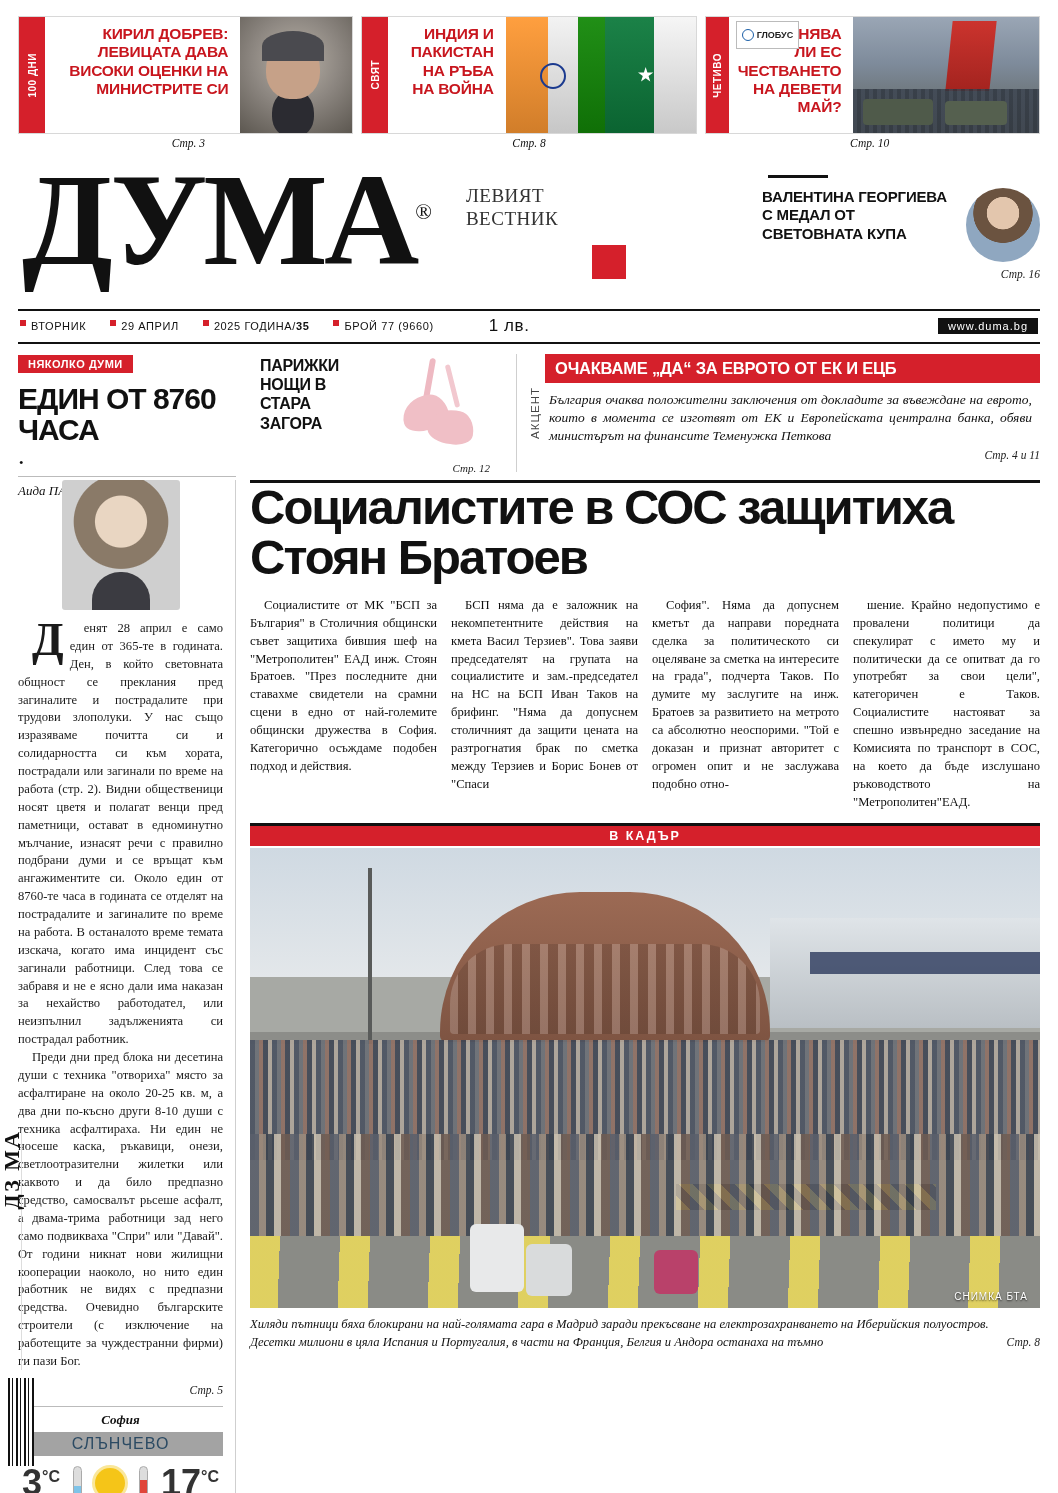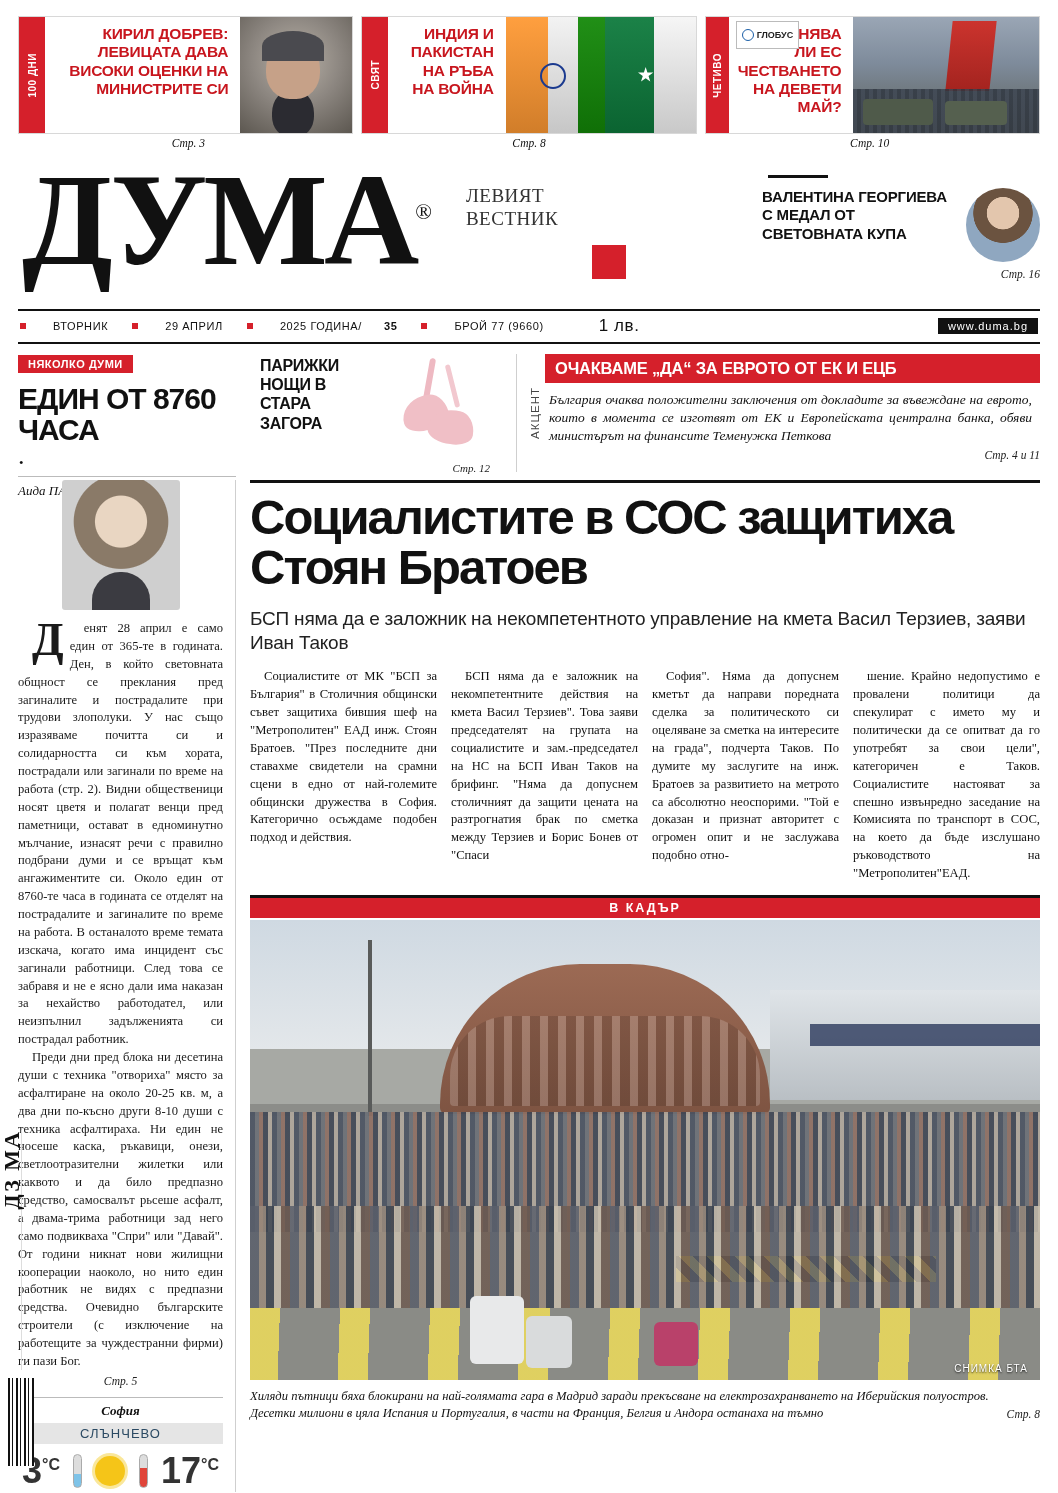--- a/index.html
+++ b/index.html
@@ -272,21 +272,21 @@
     font-size: 11px;
     letter-spacing: .6px;
     color: #111;
   }
   .dateline .sq {
     display: inline-block;
     width: 6px; height: 6px;
     background: #d5202b;
     margin-right: 5px;
   }
-  .dateline .item { margin-right: 24px; display: flex; align-items: center; gap: 22px; }
+  .dateline .item { margin-right: 24px; display: flex; align-items: flex-start; }
   .dateline .price {
     font-family: Liberation Sans, sans-serif;
     font-size: 17px;
     margin-left: 31px;
   }
   .dateline .web {
     margin-left: auto;
     background: #111;
     color: #fff;
     font-size: 11px;
@@ -443,39 +443,39 @@
   }
   .leftbody p { margin: 0 0 0 0; text-indent: 14px; }
   .dropcap {
     float: left;
     font-size: 46px;
     line-height: 36px;
     font-weight: bold;
     padding: 2px 6px 0 0;
     font-family: "Liberation Serif", serif;
   }
-  .left-ref { text-align: center; font-style: italic; font-size: 11.5px; margin-top: 4px; }
+  .left-ref { text-align: right; font-style: italic; font-size: 11.5px; margin-top: 13px; }
 
   
   .weather {
     margin-top: 10px;
     border-top: 1px solid #bbb;
   }
   .weather-city {
     text-align: center;
     font-weight: bold;
     font-style: italic;
     font-size: 13px;
     padding: 5px 0 4px;
   }
   .weather-band {
-    background: #e5e5e5;
+    background: #a3a3a3;
     text-align: center;
     font-family: "Liberation Sans", sans-serif;
-    font-size: 13px;
+    font-size: 16px;
     color: #2b4a63;
     padding: 3px 0;
     letter-spacing: 1px;
   }
   .weather-row {
     display: flex;
     align-items: center;
     justify-content: space-between;
     padding: 6px 4px 0 4px;
   }
@@ -503,21 +503,20 @@
 
   .rightcol { flex: 1; }
   .lead-head {
     font-family: "Liberation Sans", sans-serif;
     font-weight: bold;
     font-size: 49px;
     line-height: 1.02;
     letter-spacing: -2px;
     color: #111;
     border-top: 3px solid #111;
-    padding-top: 10px;
   }
   .lead-sub {
     font-family: "Liberation Sans", sans-serif;
     font-size: 19px;
     line-height: 1.25;
     margin-top: 14px;
     color: #222;
     letter-spacing: -.2px;
   }
   .lead-cols {
@@ -798,21 +797,20 @@
           <div class="thermo"></div>
           <div class="sun"></div>
           <div class="thermo warm"></div>
           <div class="temp"><span>17</span><sup>°C</sup></div>
         </div>
       </div>
     </div>
 
     <div class="rightcol">
       <div class="lead-head">Социалистите в СОС защитиха Стоян Братоев</div>
-      <div class="lead-sub">БСП няма да е заложник на некомпетентното управление на кмета Васил Терзиев, заяви Иван Таков</div>
 
       <div class="lead-cols">
         <div>
             <p>Социалистите от МК "БСП за България" в Столичния общински съвет защитиха бившия шеф на "Метрополитен" ЕАД инж. Стоян Братоев. "През последните дни ставахме свидетели на срамни сцени в едно от най-големите общински дружества в София. Категорично осъждаме подобен подход и действия.</p>
           </div>
         <div>
             <p>БСП няма да е заложник на некомпетентните действия на кмета Васил Терзиев". Това заяви председателят на групата на социалистите и зам.-председател на НС на БСП Иван Таков на брифинг. "Няма да допуснем столичният да защити цената на разтрогнатия брак по сметка между Терзиев и Борис Бонев от "Спаси</p>
           </div>
         <div>
             <p>София". Няма да допуснем кметът да направи поредната сделка за политическото си оцеляване за сметка на интересите на града", подчерта Таков. По думите му заслугите на инж. Братоев за развитието на метрото са абсолютно неоспорими. "Той е доказан и признат авторитет с огромен опит и не заслужава подобно отно-</p>

